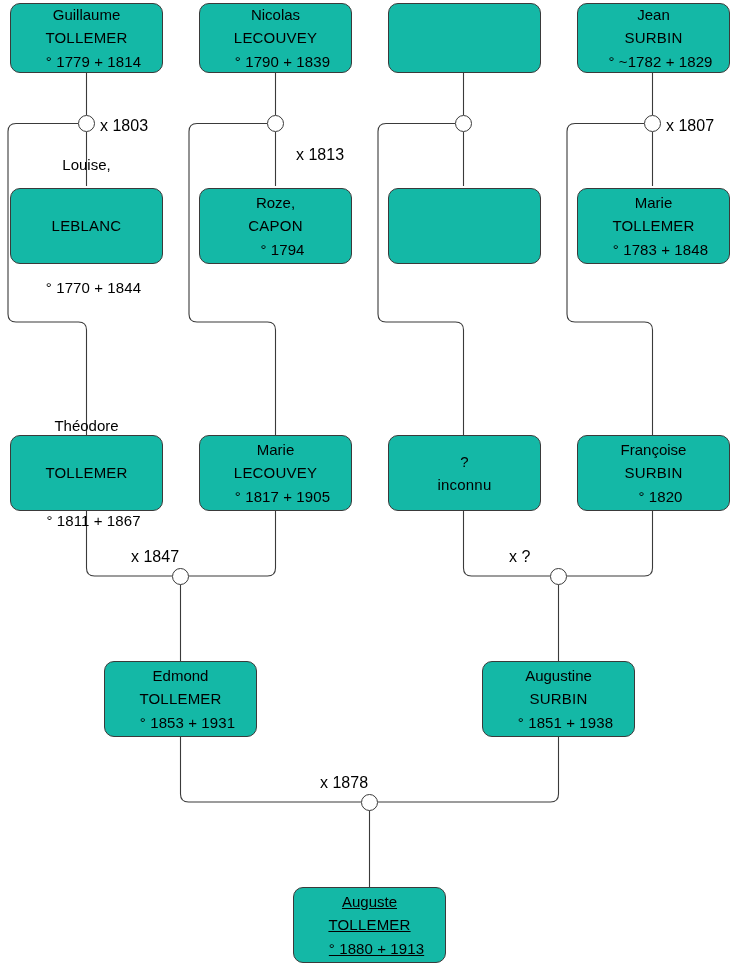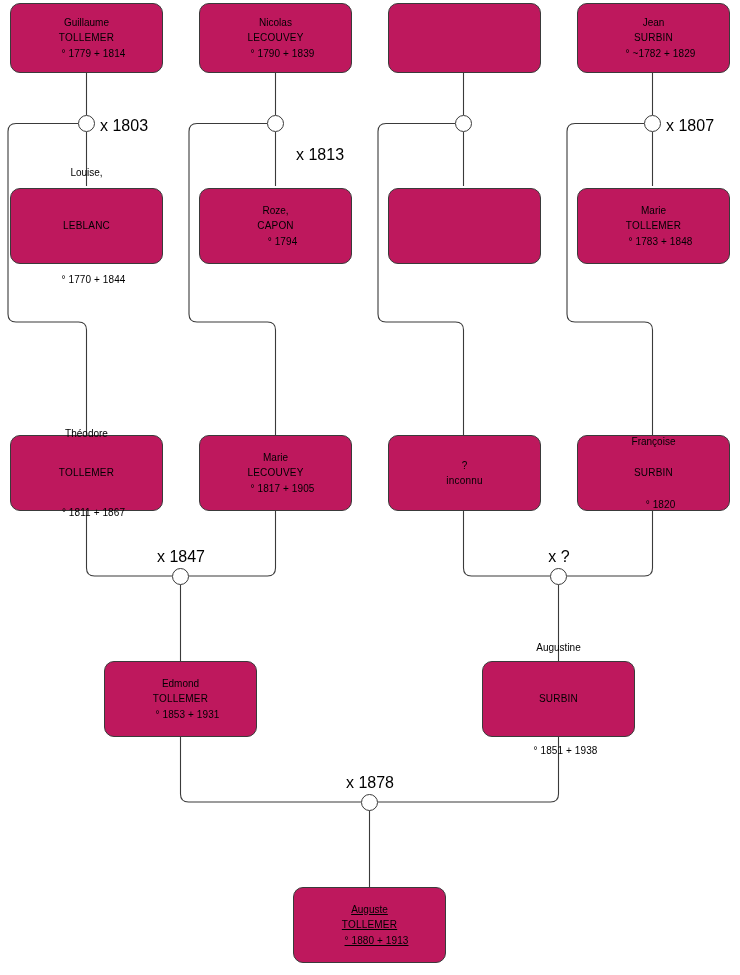--- a/index.html
+++ b/index.html
@@ -24,28 +24,28 @@
     top: 0;
     width: 740px;
     height: 975px;
     pointer-events: none;
   }
   .person {
     position: absolute;
     box-sizing: border-box;
     border: 1px solid #3a3a3a;
     border-radius: 10px;
-    background: #be185d;
+    background: #14b8a6;
     display: flex;
     flex-direction: column;
     align-items: center;
     justify-content: center;
     text-align: center;
     color: #000000;
-    font-size: 10px;
+    font-size: 15px;
     line-height: 1.55;
     z-index: 3;
   }
   .person .pname,
   .person .psurname,
   .person .pdates {
     display: block;
     white-space: nowrap;
   }
   .person .psurname { letter-spacing: 0.2px; }
@@ -56,21 +56,20 @@
     font-size: 16px;
     color: #000000;
     white-space: nowrap;
     z-index: 4;
   }
   .union-label.side {
     
   }
   .union-label.above {
     
-    text-align: center;
   }
   .union-dot {
     position: absolute;
     box-sizing: border-box;
     width: 17px;
     height: 17px;
     border: 1px solid #3a3a3a;
     border-radius: 50%;
     background: #ffffff;
     z-index: 5;
@@ -189,39 +188,39 @@
     <span class="psurname">LECOUVEY</span>
     <span class="pdates">° 1817 + 1905</span>
   </div>
 
   <div class="person two-line" style="left:388px; top:435px; width:153px; height:76px;">
     <span class="pname">?</span>
     <span class="psurname">inconnu</span>
 
   </div>
 
-  <div class="person" style="left:577px; top:435px; width:153px; height:76px;gap:16px;">
+  <div class="person" style="left:577px; top:435px; width:153px; height:76px;">
     <span class="pname">Françoise</span>
     <span class="psurname">SURBIN</span>
     <span class="pdates">° 1820</span>
   </div>
 
   <div class="union-dot" style="left:172px; top:568px;"></div>
   <div class="union-label above" style="left:131px; top:548px; width:100px;">x 1847</div>
 
   <div class="union-dot" style="left:550px; top:568px;"></div>
   <div class="union-label above" style="left:509px; top:548px; width:100px;">x ?</div>
 
   <div class="person" style="left:104px; top:661px; width:153px; height:76px;">
     <span class="pname">Edmond</span>
     <span class="psurname">TOLLEMER</span>
     <span class="pdates">° 1853 + 1931</span>
   </div>
 
-  <div class="person" style="left:482px; top:661px; width:153px; height:76px;gap:36px;">
+  <div class="person" style="left:482px; top:661px; width:153px; height:76px;">
     <span class="pname">Augustine</span>
     <span class="psurname">SURBIN</span>
     <span class="pdates">° 1851 + 1938</span>
   </div>
 
   <div class="union-dot" style="left:361px; top:794px;"></div>
   <div class="union-label above" style="left:320px; top:774px; width:100px;">x 1878</div>
 
   <div class="person" style="left:293px; top:887px; width:153px; height:76px;text-decoration:underline;">
     <span class="pname">Auguste</span>

